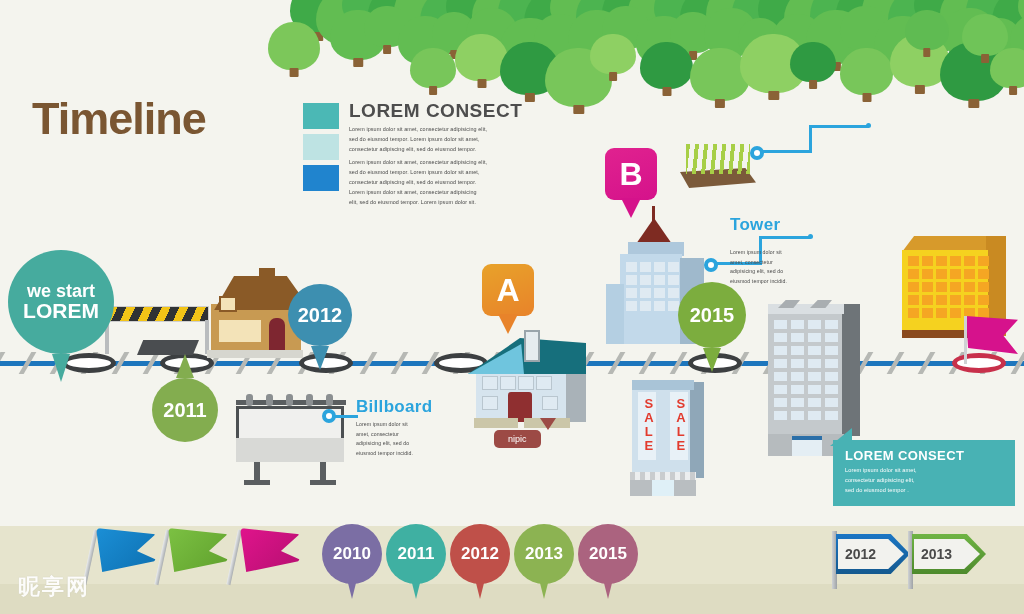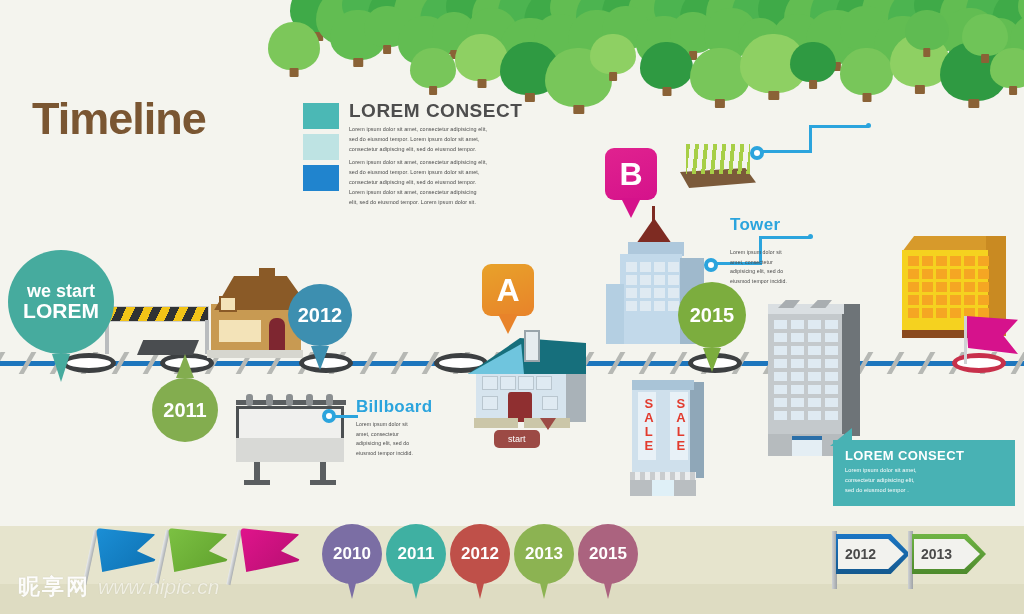--- a/index.html
+++ b/index.html
@@ -677,21 +677,21 @@
       <div class="win" style="border:1px solid #b9c6cf;"></div>
       <div class="win" style="border:1px solid #b9c6cf;"></div>
     </div>
     <div class="rect" style="left:16px;top:66px;width:16px;height:14px;background:#dfeaf2;border:1px solid #b9c6cf;"></div>
     <div class="rect" style="left:76px;top:66px;width:16px;height:14px;background:#dfeaf2;border:1px solid #b9c6cf;"></div>
     <div class="rect" style="left:42px;top:62px;width:24px;height:30px;background:#8f2f30;border-radius:3px;"></div>
     <div class="rect" style="left:8px;top:88px;width:44px;height:10px;background:#cbc6a8;"></div>
     <div class="rect" style="left:58px;top:88px;width:46px;height:10px;background:#cbc6a8;"></div>
   </div>
   <div class="hotel-tail" style="left:540px; top:418px; transform:rotate(180deg);"></div>
-  <div class="hotel-sign" style="left:494px; top:430px;">start</div>
+  <div class="hotel-sign" style="left:494px; top:430px;">nipic</div>
 
   <div class="marker b" style="left:605px; top:148px;">
     <div class="box" id="mkB" style="background: linear-gradient(160deg, rgb(224, 34, 143), rgb(213, 18, 139));">B</div>
     <div class="point"></div>
   </div>
 
   <div class="obj" style="left:680px; top:140px; width:86px; height:52px;">
     <div class="rect" style="left:0;top:28px;width:76px;height:20px;background:#7b5a3a;
          clip-path:polygon(0 20%,86% 0,100% 72%,12% 100%);"></div>
     <div class="rect" style="left:6px;top:4px;width:64px;height:30px;background:
@@ -910,16 +910,15 @@
     <div class="inner" id="af0i" style="clip-path: polygon(0px 0px, 76% 0px, 100% 50%, 76% 100%, 0px 100%);">2012</div>
   </div>
   <div class="aflag" style="left:908px; top:534px;">
     <div class="pole"></div>
     <div class="body" id="af1" style="background: linear-gradient(rgb(111, 180, 68), rgb(77, 138, 44)); clip-path: polygon(0px 0px, 74% 0px, 100% 50%, 74% 100%, 0px 100%);"></div>
     <div class="inner" id="af1i" style="clip-path: polygon(0px 0px, 76% 0px, 100% 50%, 76% 100%, 0px 100%);">2013</div>
   </div>
 
   <div class="watermark">
     <span class="wm-cn">昵享网</span>
-    <span class="wm-url">www.nipic.cn</span>
   </div>
 
 </div>
 
 </body></html>

